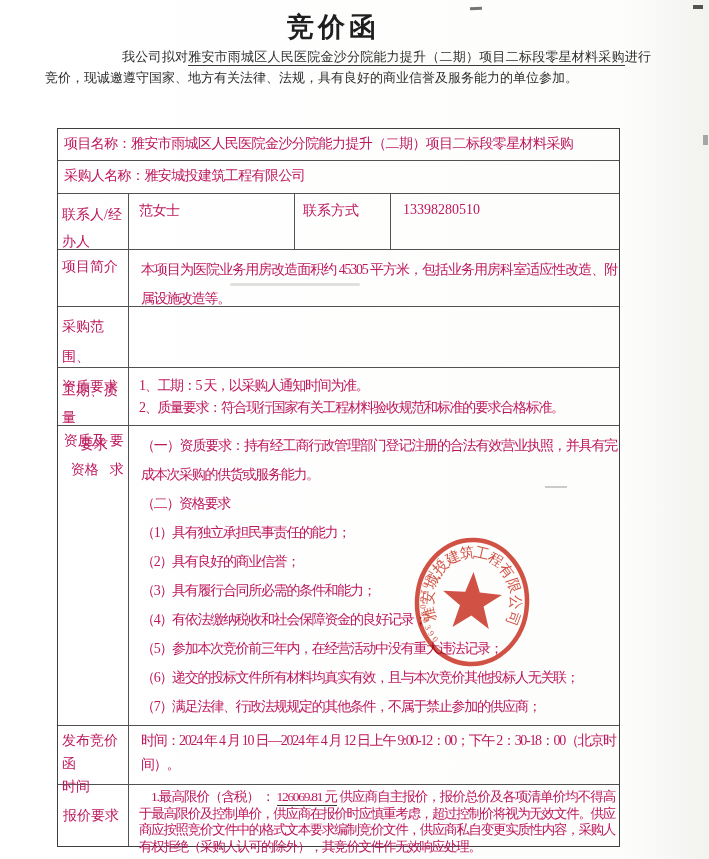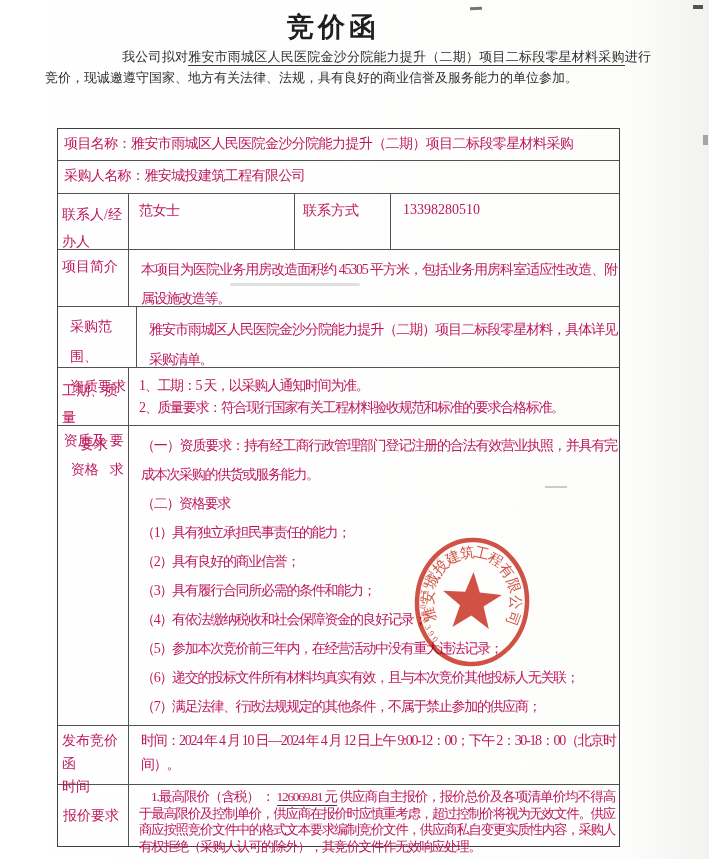--- a/index.html
+++ b/index.html
@@ -38,21 +38,21 @@
   .h61{height:61px}.h58{height:58px}.h300{height:300px}.h59{height:59px}.h62{height:62px}
   .full{padding:6px 4px 0 6px;letter-spacing:-0.6px;white-space:nowrap;}
   
   .c-lab3{padding-top:7px;line-height:27px;font-family:Liberation Serif, serif;}
   .c-name{width:166px;flex:0 0 166px;border-right:1px solid #525252;padding:8px 0 0 10px;letter-spacing:-0.5px;}
   .c-cm{width:96px;flex:0 0 96px;border-right:1px solid #525252;padding:8px 8px 0 8px;}
   .c-phone{flex:1;padding:8px 0 0 12px;letter-spacing:0;}
   
   .lab4{padding-top:8px;}
   .con4{padding:5px 2px 0 12px;line-height:29px;text-align:justify;}
-  .lab5{padding-top:5px;line-height:30px;margin-left:8px;}
+  .lab5{padding-top:5px;line-height:30px;}
   .con5{padding:8px 2px 0 12px;line-height:30px;text-align:justify;}
   .lab6{padding-top:9px;line-height:27px;}
   .lab6 .l2{text-align:center;}
   .con6{padding:7px 2px 0 10px;line-height:22px;}
   .lab7{display:flex;flex-direction:row;justify-content:center;text-align:center;line-height:29px;}
   .con7{padding:5px 2px 0 12px;}
   .con7 p{margin:0;line-height:29px;text-align:justify;}
   .lab8{padding-top:3px;line-height:23px;}
   .con8{padding:3px 2px 0 12px;line-height:24px;}
   .lab9{display:flex;align-items:center;padding-left:5px;}
@@ -103,21 +103,20 @@
     <div class="row h57">
       <div class="cell lab lab4">项目简介</div>
       <div class="cell con con4">本项目为医院业务用房改造面积约 45305 平方米，包括业务用房科室适应性改造、附属设施改造等。</div>
     </div>
 
     <div class="row h61">
       <div class="cell lab lab5">
         <div>采购范围、</div>
         <div>资质要求</div>
       </div>
-      <div class="cell con con5">雅安市雨城区人民医院金沙分院能力提升（二期）项目二标段零星材料，具体详见采购清单。</div>
     </div>
 
     <div class="row h58">
       <div class="cell lab lab6">
         <div>工期、质量</div>
         <div class="l2">要求</div>
       </div>
       <div class="cell con con6">
         <div>1、工期：5 天，以采购人通知时间为准。</div>
         <div>2、质量要求：符合现行国家有关工程材料验收规范和标准的要求合格标准。</div>

